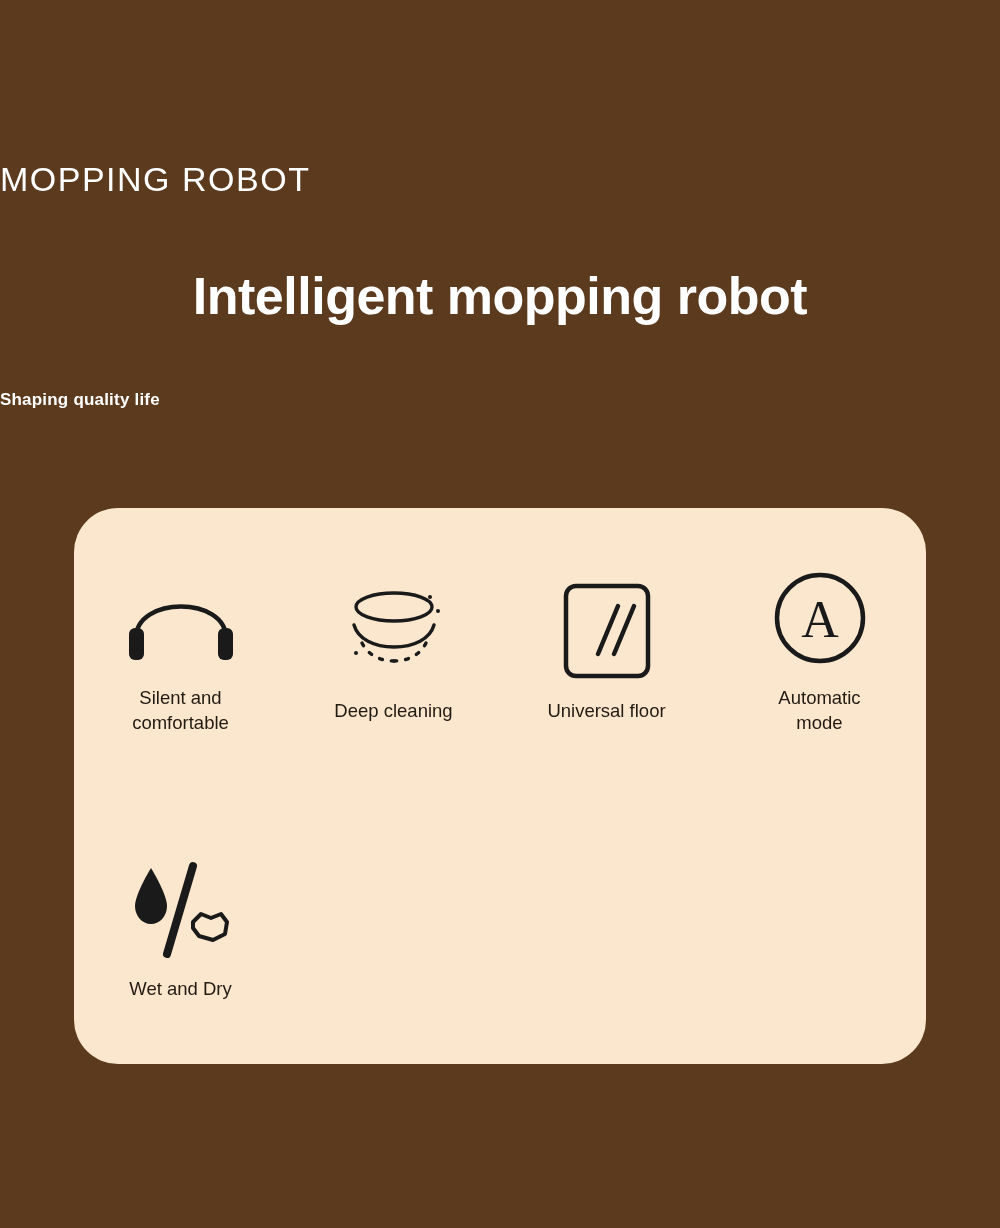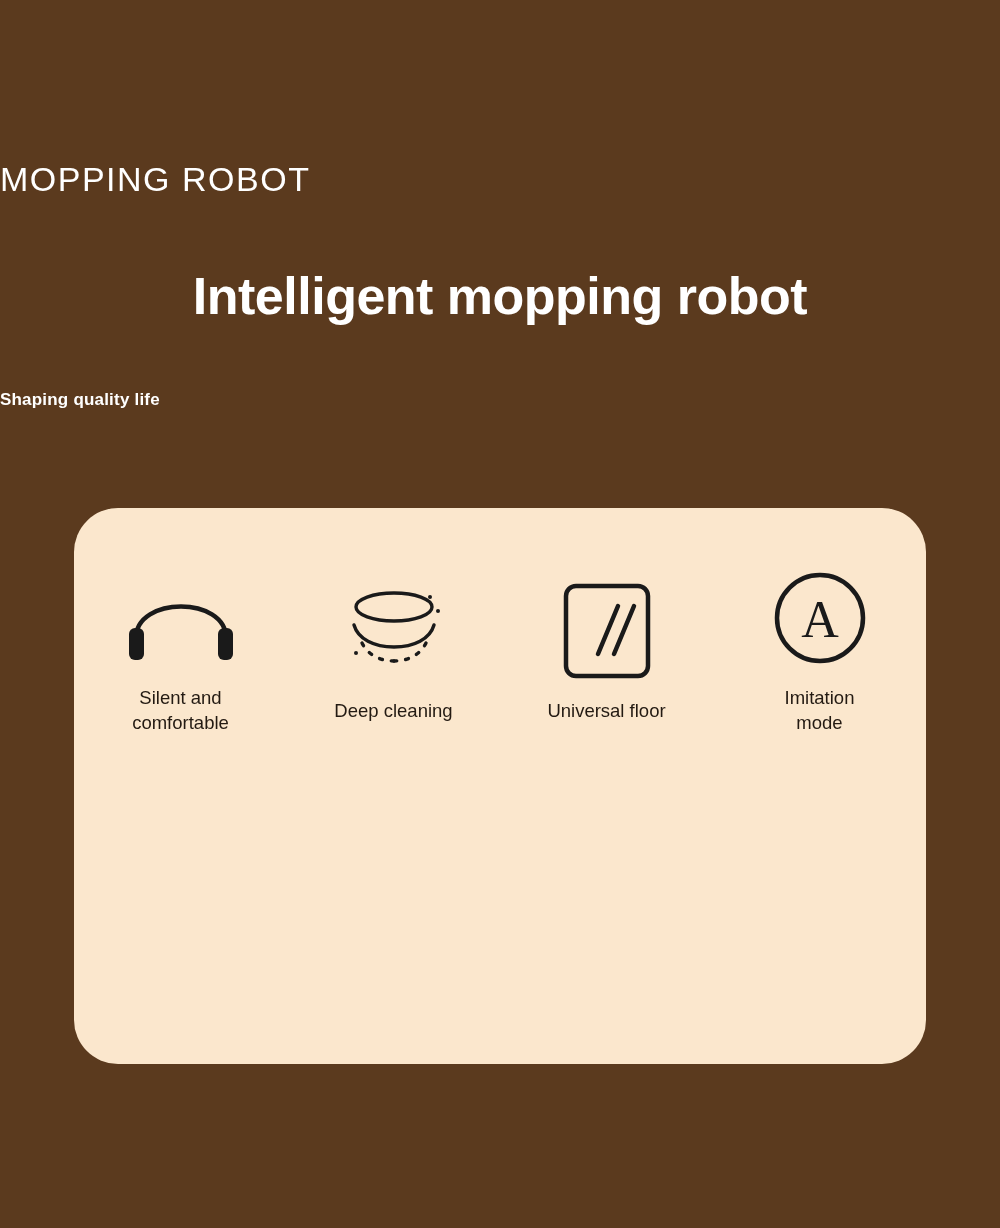--- a/index.html
+++ b/index.html
@@ -145,21 +145,31 @@
         <div class="label">Universal floor</div>
       </div>
 
       <div class="cell">
         <div class="icon">
           <svg width="106" height="106" viewBox="0 0 106 106" fill="none" stroke="#1a1a1a" stroke-width="4.5">
             <circle cx="53" cy="53" r="43"></circle>
             <text x="53" y="72" text-anchor="middle" font-family="Liberation Serif, serif" font-size="52" fill="#1a1a1a" stroke="none">A</text>
           </svg>
         </div>
-        <div class="label">Imitation
+        <div class="label">Automatic
 mode</div>
       </div>
 
+      <div class="cell">
+        <div class="icon">
+          <svg width="120" height="106" viewBox="0 0 120 106" fill="none" stroke="#1a1a1a" stroke-width="4" stroke-linecap="round" stroke-linejoin="round">
+            <path d="M30 12 C30 12, 14 38, 14 50 C14 60, 21 68, 30 68 C39 68, 46 60, 46 50 C46 38, 30 12, 30 12 Z" fill="#1a1a1a" stroke="none"></path>
+            <line x1="72" y1="10" x2="46" y2="98" stroke-width="8"></line>
+            <path d="M72 66 L80 58 L90 62 L100 58 L106 66 L104 78 L92 84 L78 80 L72 72 Z" fill="none"></path>
+          </svg>
+        </div>
+        <div class="label">Wet and Dry</div>
+      </div>
 
 
     </div>
   </div>
 </div>
 
 </body></html>

